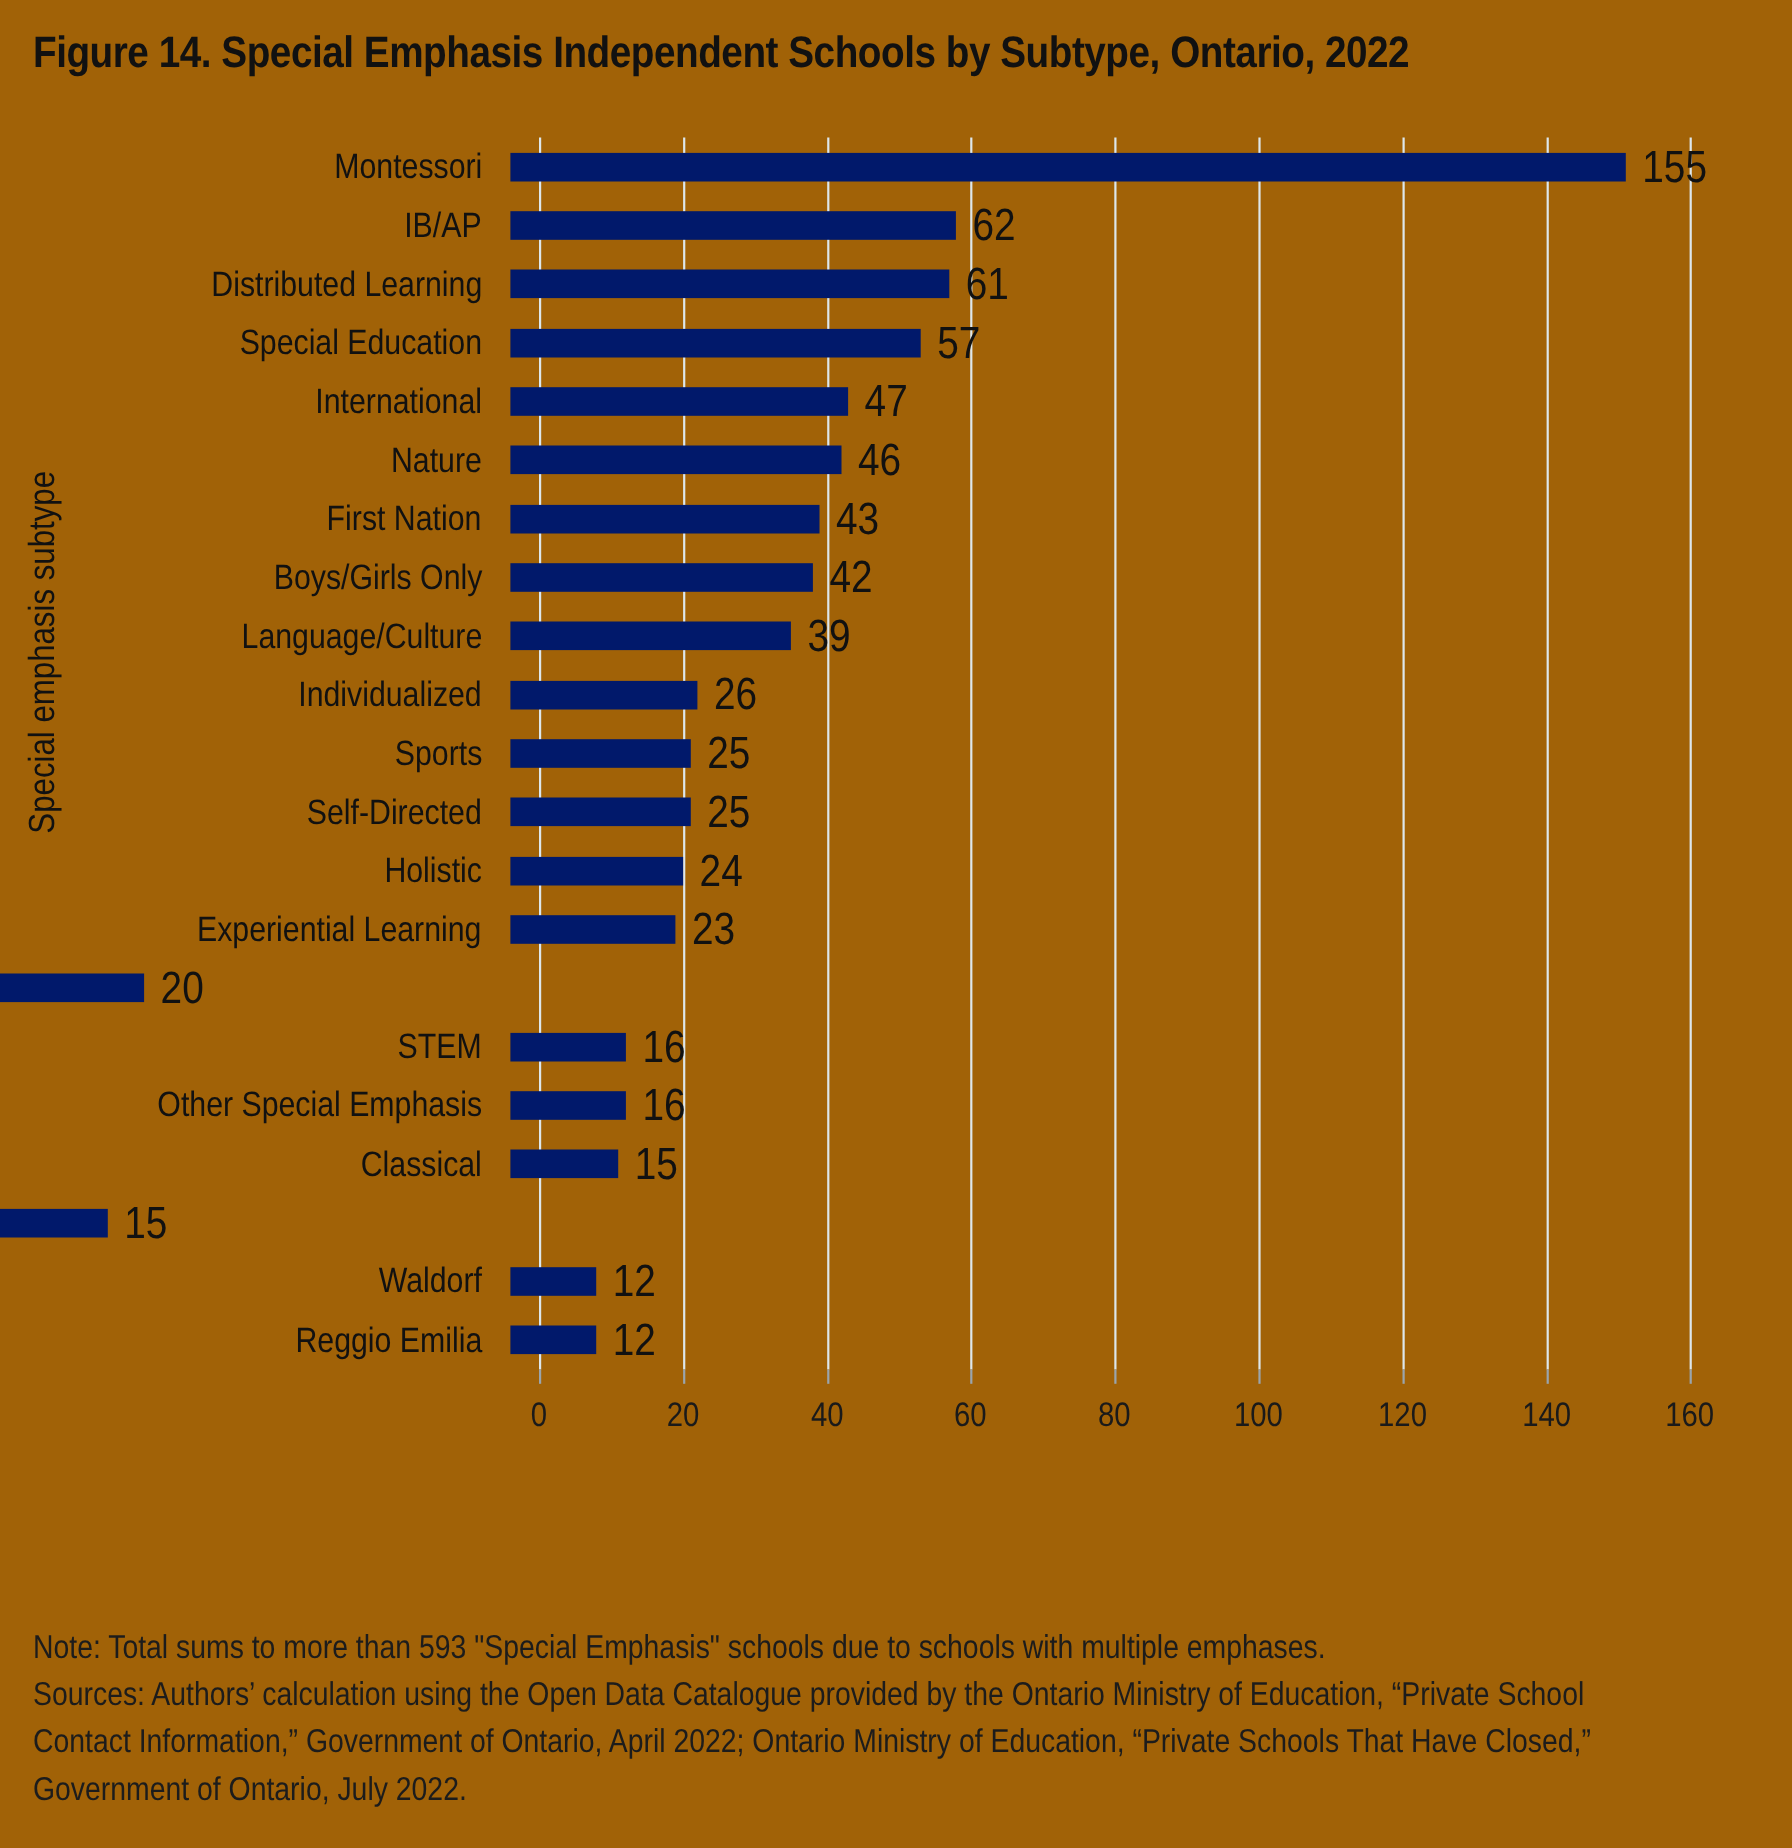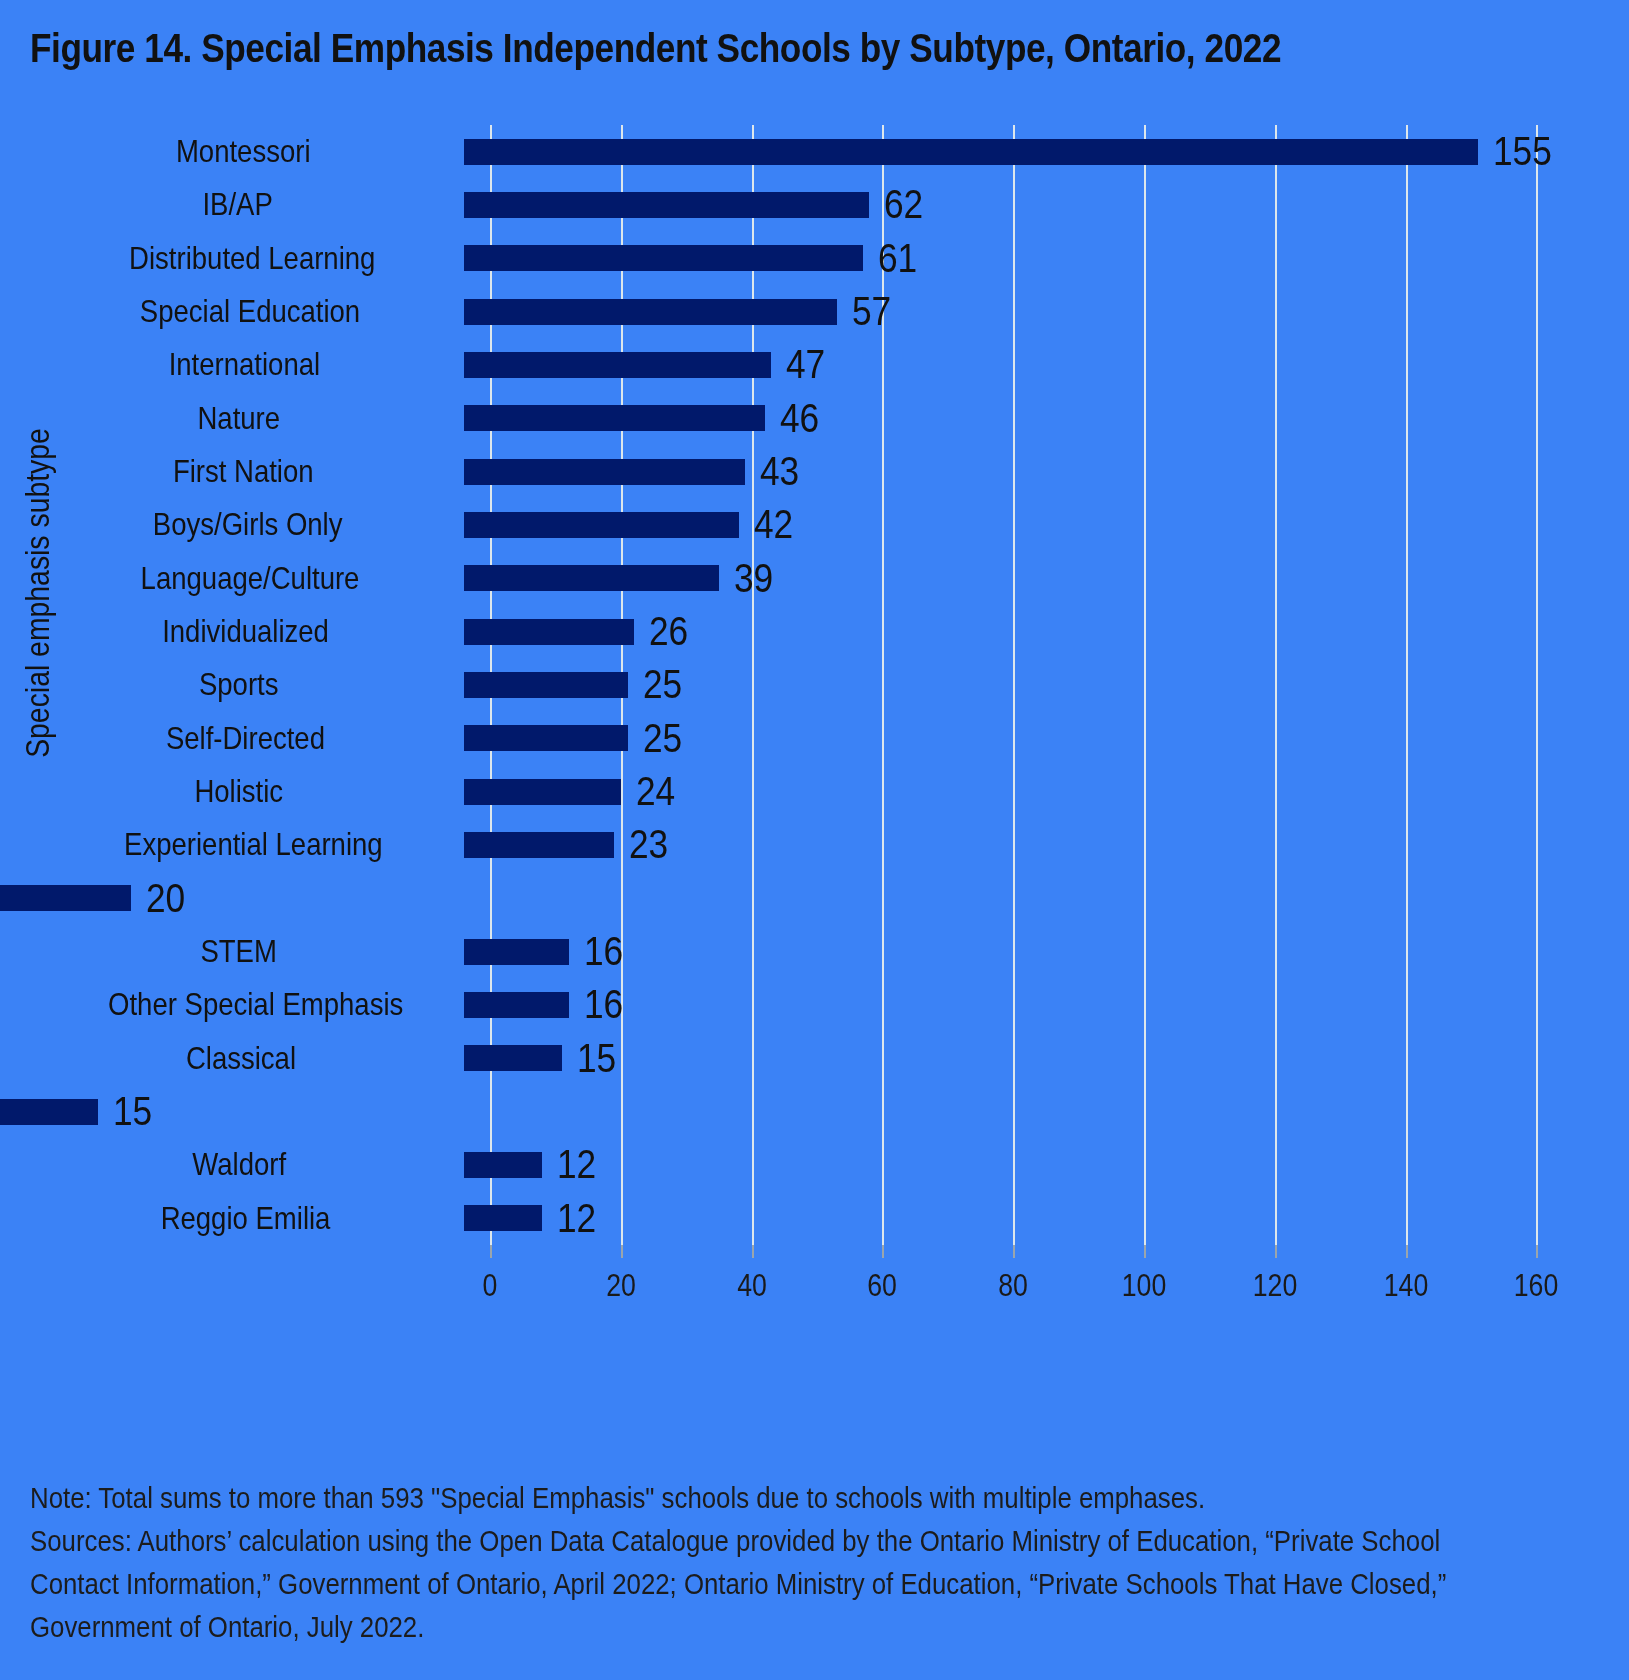--- a/index.html
+++ b/index.html
@@ -1,20 +1,20 @@
 <!DOCTYPE html>
 <html><head>
 <meta charset="utf-8">
 <style>
   * { margin:0; padding:0; box-sizing:border-box; }
   html,body { background:#eef5f8; }
   .page {
     position:relative;
     width:1629px; height:1680px;
-    background:#3b82f6;
+    background:#a16207;
     font-family:"Liberation Sans", sans-serif;
     color:#111;
     overflow:hidden;
   }
   
   .sq   { display:inline-block; transform:scaleX(.86); transform-origin:50% 50%; }
   .sq-l { display:inline-block; transform:scaleX(.86); transform-origin:0 50%; }
   .sq-r { display:inline-block; transform:scaleX(.86); transform-origin:100% 50%; }
 
   .title {
@@ -49,22 +49,22 @@
     transform:translateX(-50%) scaleX(.86);
   }
 
   .rows {
     position:absolute; left:0; top:125px; width:1629px;
   }
   .bar-row {
     display:flex; align-items:center; height:53.33px; width:100%;
   }
   .cat-label {
-    width:464px; flex:0 0 auto;
-    text-align:center; font-size:32px; white-space:nowrap;
+    width:464px; padding-right:26px; flex:0 0 auto;
+    text-align:right; font-size:32px; white-space:nowrap;
   }
   .bar {
     height:26px; background:#01196b; flex:0 0 auto;
   }
   .val-label {
     margin-left:15px; font-size:41px; white-space:nowrap;
   }
 
   .x-axis-label {
     position:absolute; left:490px; top:1340px; width:1046px;

